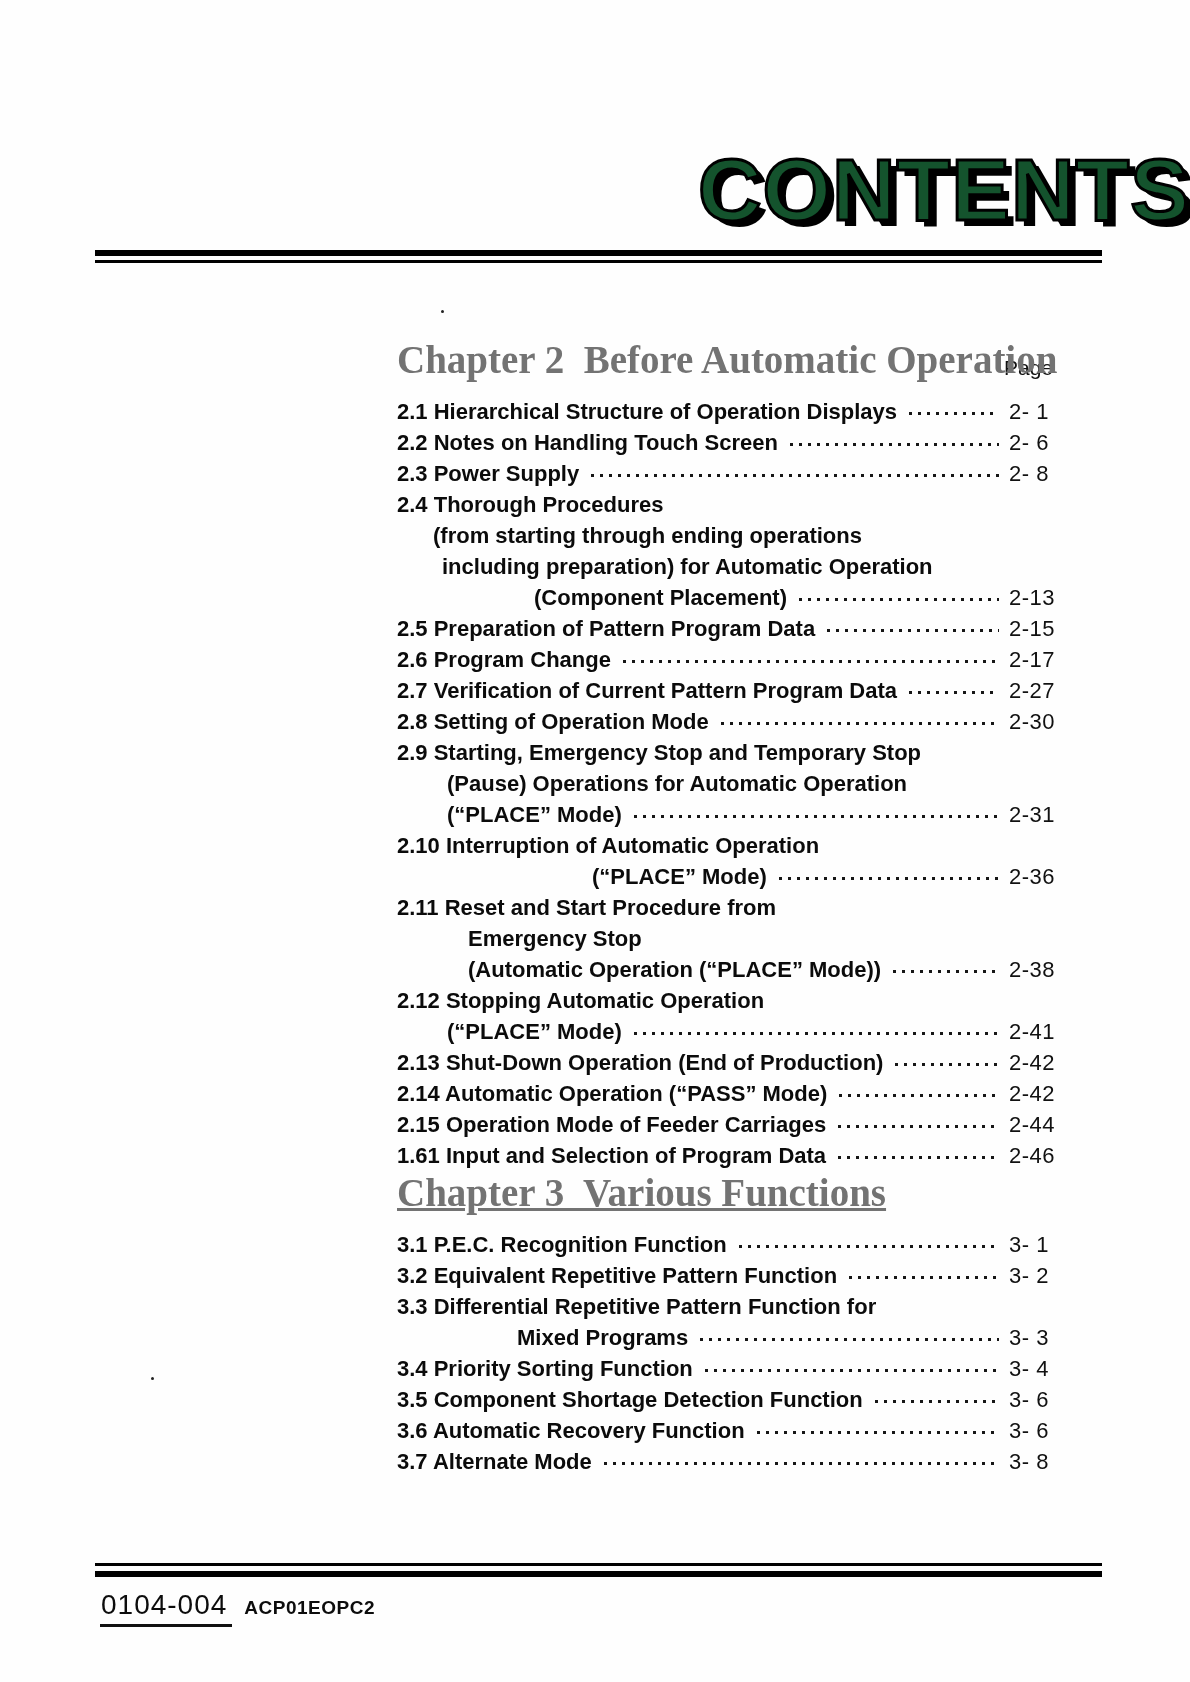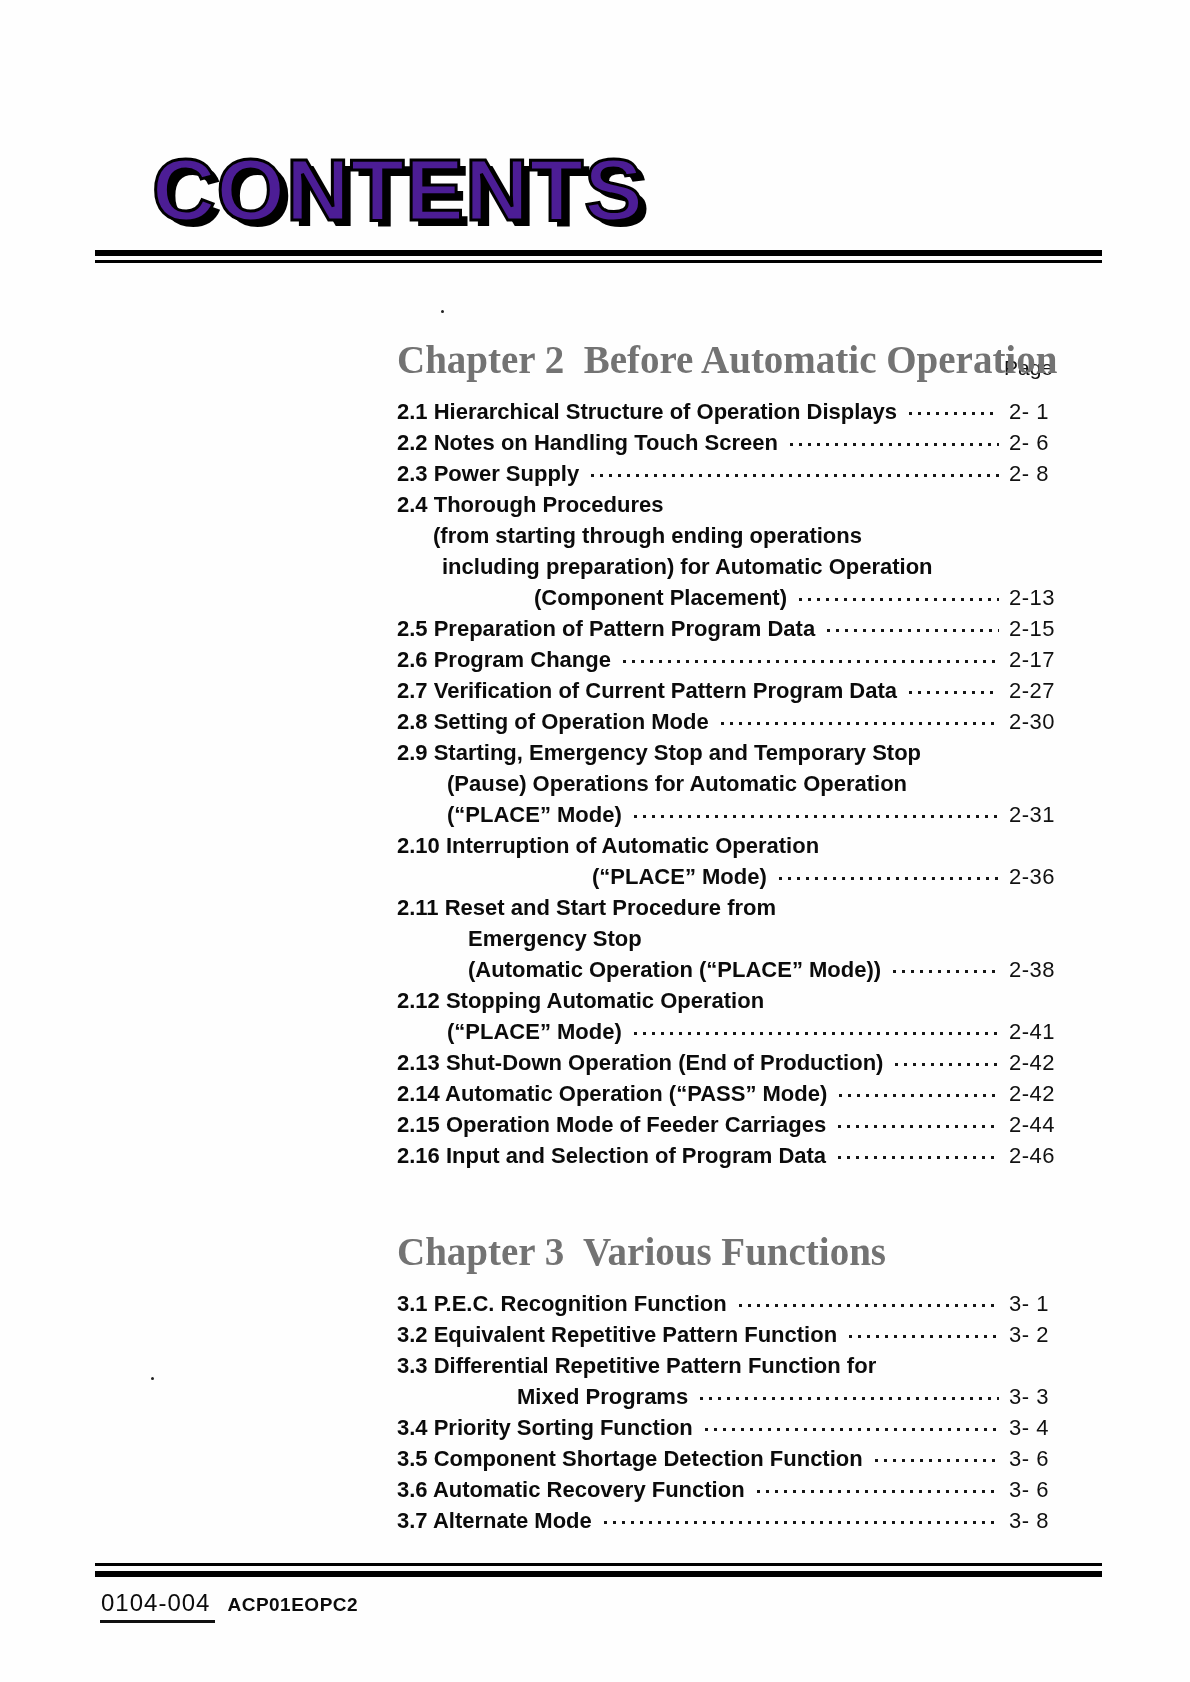--- a/index.html
+++ b/index.html
@@ -5,45 +5,45 @@
   html,body{margin:0;padding:0;}
   body{
     width:1190px;height:1682px;position:relative;
     background:#fefefe;color:#0c0c0c;
     font-family:"Liberation Sans",sans-serif;
     overflow:hidden;
   }
   
   .title{
     position:absolute;top:146px;left:0;right:0;
-    text-align:left;padding-left:152px;
+    text-align:right;padding-left:152px;
     font-family:"Liberation Sans",sans-serif;
     font-size:88px;font-weight:700;letter-spacing:1px;line-height:1;
-    color:#4c1d95;
+    color:#14532d;
     -webkit-text-stroke:3px #000;
     text-shadow:7px 6px 0 #000;
   }
   
   .rule{position:absolute;left:95px;width:1007px;}
   .rule-top{top:250px;height:4px;border-top:6px solid #000;border-bottom:3px solid #000;}
   .rule-bottom{top:1563px;height:5px;border-top:3px solid #000;border-bottom:6px solid #000;}
   
   .page-label{
     position:absolute;top:312px;right:137px;
     font-size:21px;font-weight:400;color:#111;margin-top:44px;
   }
   
   .toc{position:absolute;left:397px;top:338px;width:658px;}
   .chapter-heading{
     font-family:"Liberation Serif",serif;
     font-size:39px;font-weight:700;line-height:44px;
     white-space:pre;color:#737373;margin:0;
   }
   .rows{margin-top:14px;}
-  .rows-gap{margin-top:59px;} 
+  .rows-gap{text-decoration:underline;} 
   .row{
     display:flex;align-items:flex-start;
     font-size:22px;font-weight:700;line-height:31px;height:31px;
     white-space:pre;color:#0b0b0b;
   }
   .row .t{flex:0 0 auto;}
   .leader{
     flex:1 1 auto;height:31px;margin:0 10px 0 9px;min-width:18px;
     background-image:radial-gradient(circle,#161616 1.5px,rgba(0,0,0,0) 1.9px);
     background-size:9px 9px;background-repeat:repeat-x;background-position:left 58%;
@@ -56,21 +56,21 @@
   .ia{padding-left:36px;}   
   .ib{padding-left:45px;}   
   .ic{padding-left:50px;}   
   .id{padding-left:71px;}   
   .ie{padding-left:120px;}  
   .if{padding-left:137px;}  
   .ig{padding-left:195px;}  
   
   .footer{position:absolute;left:100px;top:1589px;display:flex;align-items:baseline;}
   .doc-number{
-    font-size:24px;font-weight:400;letter-spacing:1px;
+    font-size:28px;font-weight:400;letter-spacing:1px;
     border-bottom:3px solid #111;padding:0 5px 3px 1px;
   }
   .doc-code{font-size:19px;font-weight:700;letter-spacing:.5px;margin-left:12px;}
   
   .speck{position:absolute;width:3px;height:3px;background:#222;border-radius:50%;}
 </style>
 </head>
 <body>
 
 <div class="title">CONTENTS</div>
@@ -104,21 +104,21 @@
     <div class="row"><span class="t">2.10 Interruption of Automatic Operation</span></div>
     <div class="row ig"><span class="t">(“PLACE” Mode)</span><span class="leader"></span><span class="pg">2-36</span></div>
     <div class="row"><span class="t">2.11 Reset and Start Procedure from</span></div>
     <div class="row id"><span class="t">Emergency Stop</span></div>
     <div class="row id"><span class="t">(Automatic Operation (“PLACE” Mode))</span><span class="leader"></span><span class="pg">2-38</span></div>
     <div class="row"><span class="t">2.12 Stopping Automatic Operation</span></div>
     <div class="row ic"><span class="t">(“PLACE” Mode)</span><span class="leader"></span><span class="pg">2-41</span></div>
     <div class="row"><span class="t">2.13 Shut-Down Operation (End of Production)</span><span class="leader"></span><span class="pg">2-42</span></div>
     <div class="row"><span class="t">2.14 Automatic Operation (“PASS” Mode)</span><span class="leader"></span><span class="pg">2-42</span></div>
     <div class="row"><span class="t">2.15 Operation Mode of Feeder Carriages</span><span class="leader"></span><span class="pg">2-44</span></div>
-    <div class="row"><span class="t">2.16 Input and Selection of Program Data</span><span class="leader"></span><span class="pg">2-46</span></div>
+    <div class="row"><span class="t">1.61 Input and Selection of Program Data</span><span class="leader"></span><span class="pg">2-46</span></div>
   </div>
 
   <h2 class="chapter-heading rows-gap">Chapter 3  Various Functions</h2>
 
   <div class="rows">
     <div class="row"><span class="t">3.1 P.E.C. Recognition Function</span><span class="leader"></span><span class="pg">3- 1</span></div>
     <div class="row"><span class="t">3.2 Equivalent Repetitive Pattern Function</span><span class="leader"></span><span class="pg">3- 2</span></div>
     <div class="row"><span class="t">3.3 Differential Repetitive Pattern Function for</span></div>
     <div class="row ie"><span class="t">Mixed Programs</span><span class="leader"></span><span class="pg">3- 3</span></div>
     <div class="row"><span class="t">3.4 Priority Sorting Function</span><span class="leader"></span><span class="pg">3- 4</span></div>

